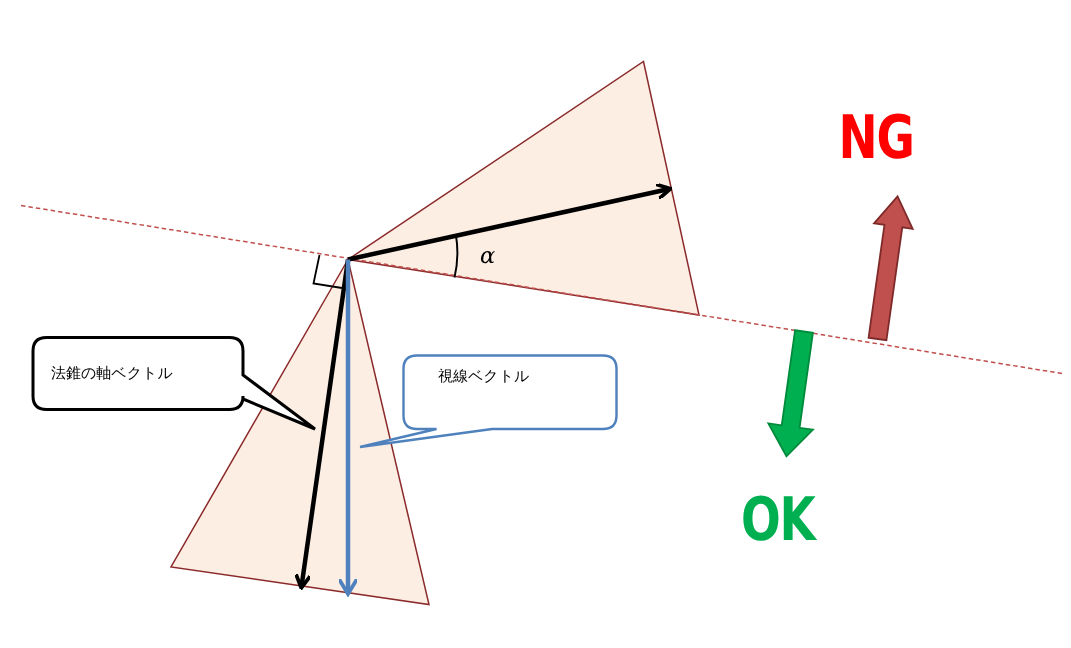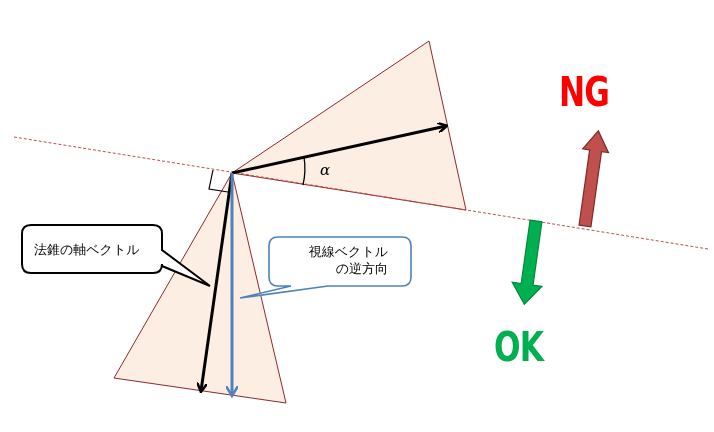--- a/index.html
+++ b/index.html
@@ -1,18 +1,18 @@
 <!DOCTYPE html>
 <html><head>
   <meta charset="utf-8">
   <style>
     html, body { margin: 0; padding: 0; background: #ffffff; }
     #stage { position: relative; width: 714px; height: 432px; overflow: hidden; background: #ffffff; font-family: "DejaVu Sans", sans-serif; }
     svg { position: absolute; left: 0; top: 0; }
-    .callout-text { position: absolute; font-size: 13px; color: #000; text-align: right; line-height: 17px; white-space: nowrap; }
+    .callout-text { position: absolute; font-size: 10px; color: #000; text-align: left; line-height: 17px; white-space: nowrap; }
     .big-label { position: absolute; font-family: "DejaVu Sans", sans-serif; font-weight: bold; font-size: 40px; letter-spacing: -1px; transform: scaleX(0.78); transform-origin: left top; line-height: 1; }
     .alpha { position: absolute; font-family: "DejaVu Serif", serif; font-style: italic; font-size: 15px; color: #000; }
   </style>
 </head>
 <body>
 
 <div id="stage">
   <svg width="714" height="432" viewBox="0 0 714 432">
     <defs>
       <marker id="arrowBlack" markerWidth="10" markerHeight="10" refX="8" refY="5" orient="auto" markerUnits="userSpaceOnUse">
@@ -51,19 +51,18 @@
       <polygon points="-6,0 6,0 6,64 15,64 0,84 -15,64 -6,64" fill="#00b050" stroke="#008a3c" stroke-width="1.2"></polygon>
     </g>
   </svg>
 
   <div class="alpha" style="left:320px; top:161px;">α</div>
 
   <div class="callout-text" style="left:34px; top:241px;">法錐の軸ベクトル</div>
 
   <div class="callout-text" style="left:292px; top:243px; width:96px;font-family:Liberation Serif, serif;">
     <div>視線ベクトル</div>
-    <div>の逆方向</div>
   </div>
 
   <div class="big-label" style="left:559px; top:72px; color:#ff0000;">NG</div>
 
   <div class="big-label" style="left:494px; top:327px; color:#00b050;">OK</div>
 </div>
 
 </body></html>

